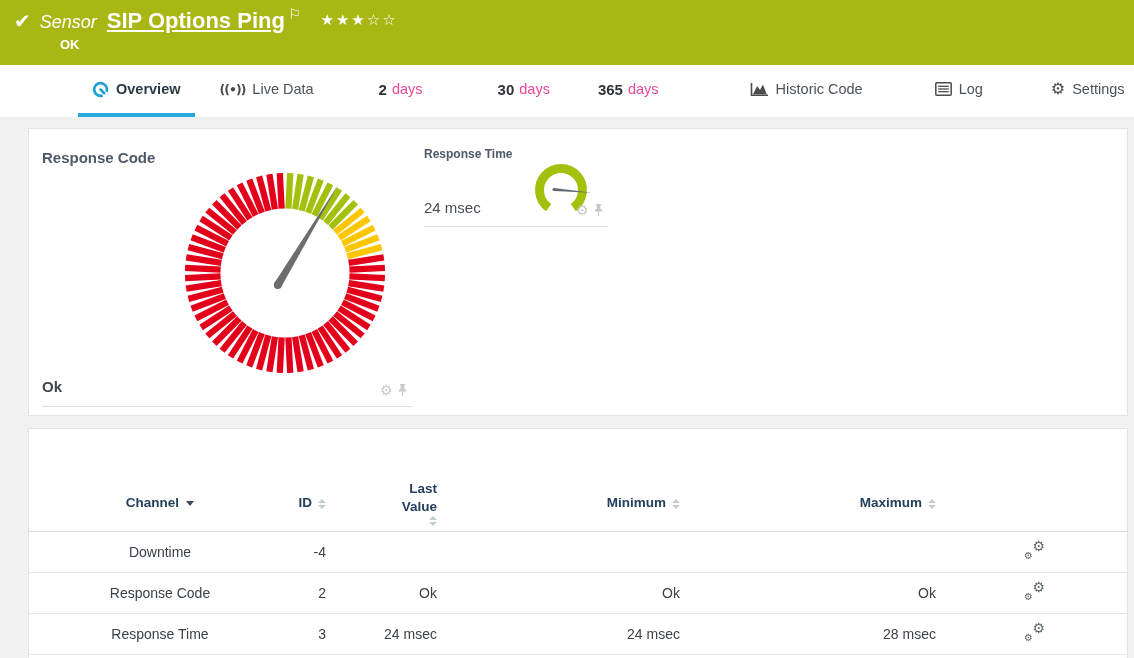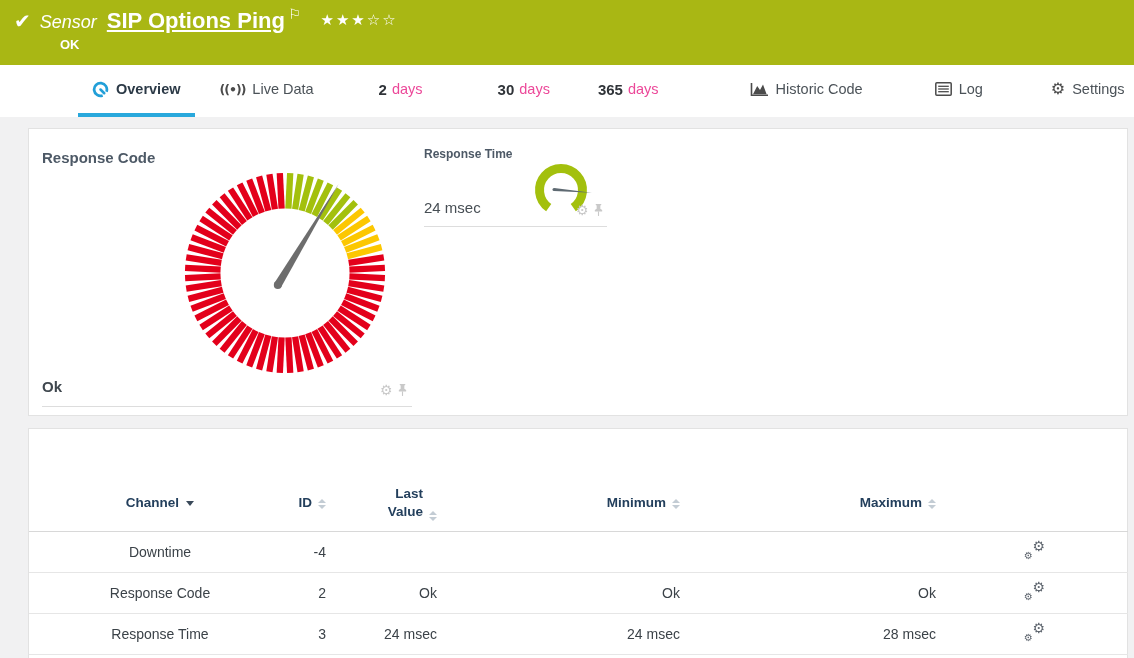--- a/index.html
+++ b/index.html
@@ -54,21 +54,21 @@
   table.channels th { font-size:13.5px; font-weight:bold; color:#233f5c; height:56px; vertical-align:middle; border-bottom:1px solid #d8d8d8; }
   table.channels td { font-size:14px; color:#3b4248; height:41px; vertical-align:middle; border-bottom:1px solid #e6e6e6; }
   .al { text-align:center; padding-left:37px; }
   .ar { text-align:right; padding-right:2px; }
   th.sortable { cursor:pointer; }
   .sort { display:inline-flex; flex-direction:column; gap:2px; margin-left:6px; vertical-align:middle; }
   .sort i { width:0; height:0; border-left:4px solid transparent; border-right:4px solid transparent; }
   .sort .u { border-bottom:4px solid #c3ccd4; }
   .sort .d { border-top:4px solid #c3ccd4; }
   .tri-down { display:inline-block; width:0; height:0; border-left:4.5px solid transparent; border-right:4.5px solid transparent; border-top:5px solid #3a4a5a; margin-left:7px; vertical-align:middle; }
-  .lv-wrap { display:inline-flex; align-items:flex-end; }
+  .lv-wrap { display:inline-flex; align-items:flex-end;flex-direction:column; }
   .lv-label { display:inline-block; width:48px; text-align:right; line-height:1.35; }
   .gears { position:relative; display:inline-block; width:21px; height:18px; color:#606770; margin-left:86px; cursor:pointer; }
   .gears .g1 { position:absolute; right:0; top:-3px; font-size:14px; }
   .gears .g2 { position:absolute; left:0; bottom:-2px; font-size:10px; }
 </style>
 </head>
 <body>
 
 <div class="page">
 

